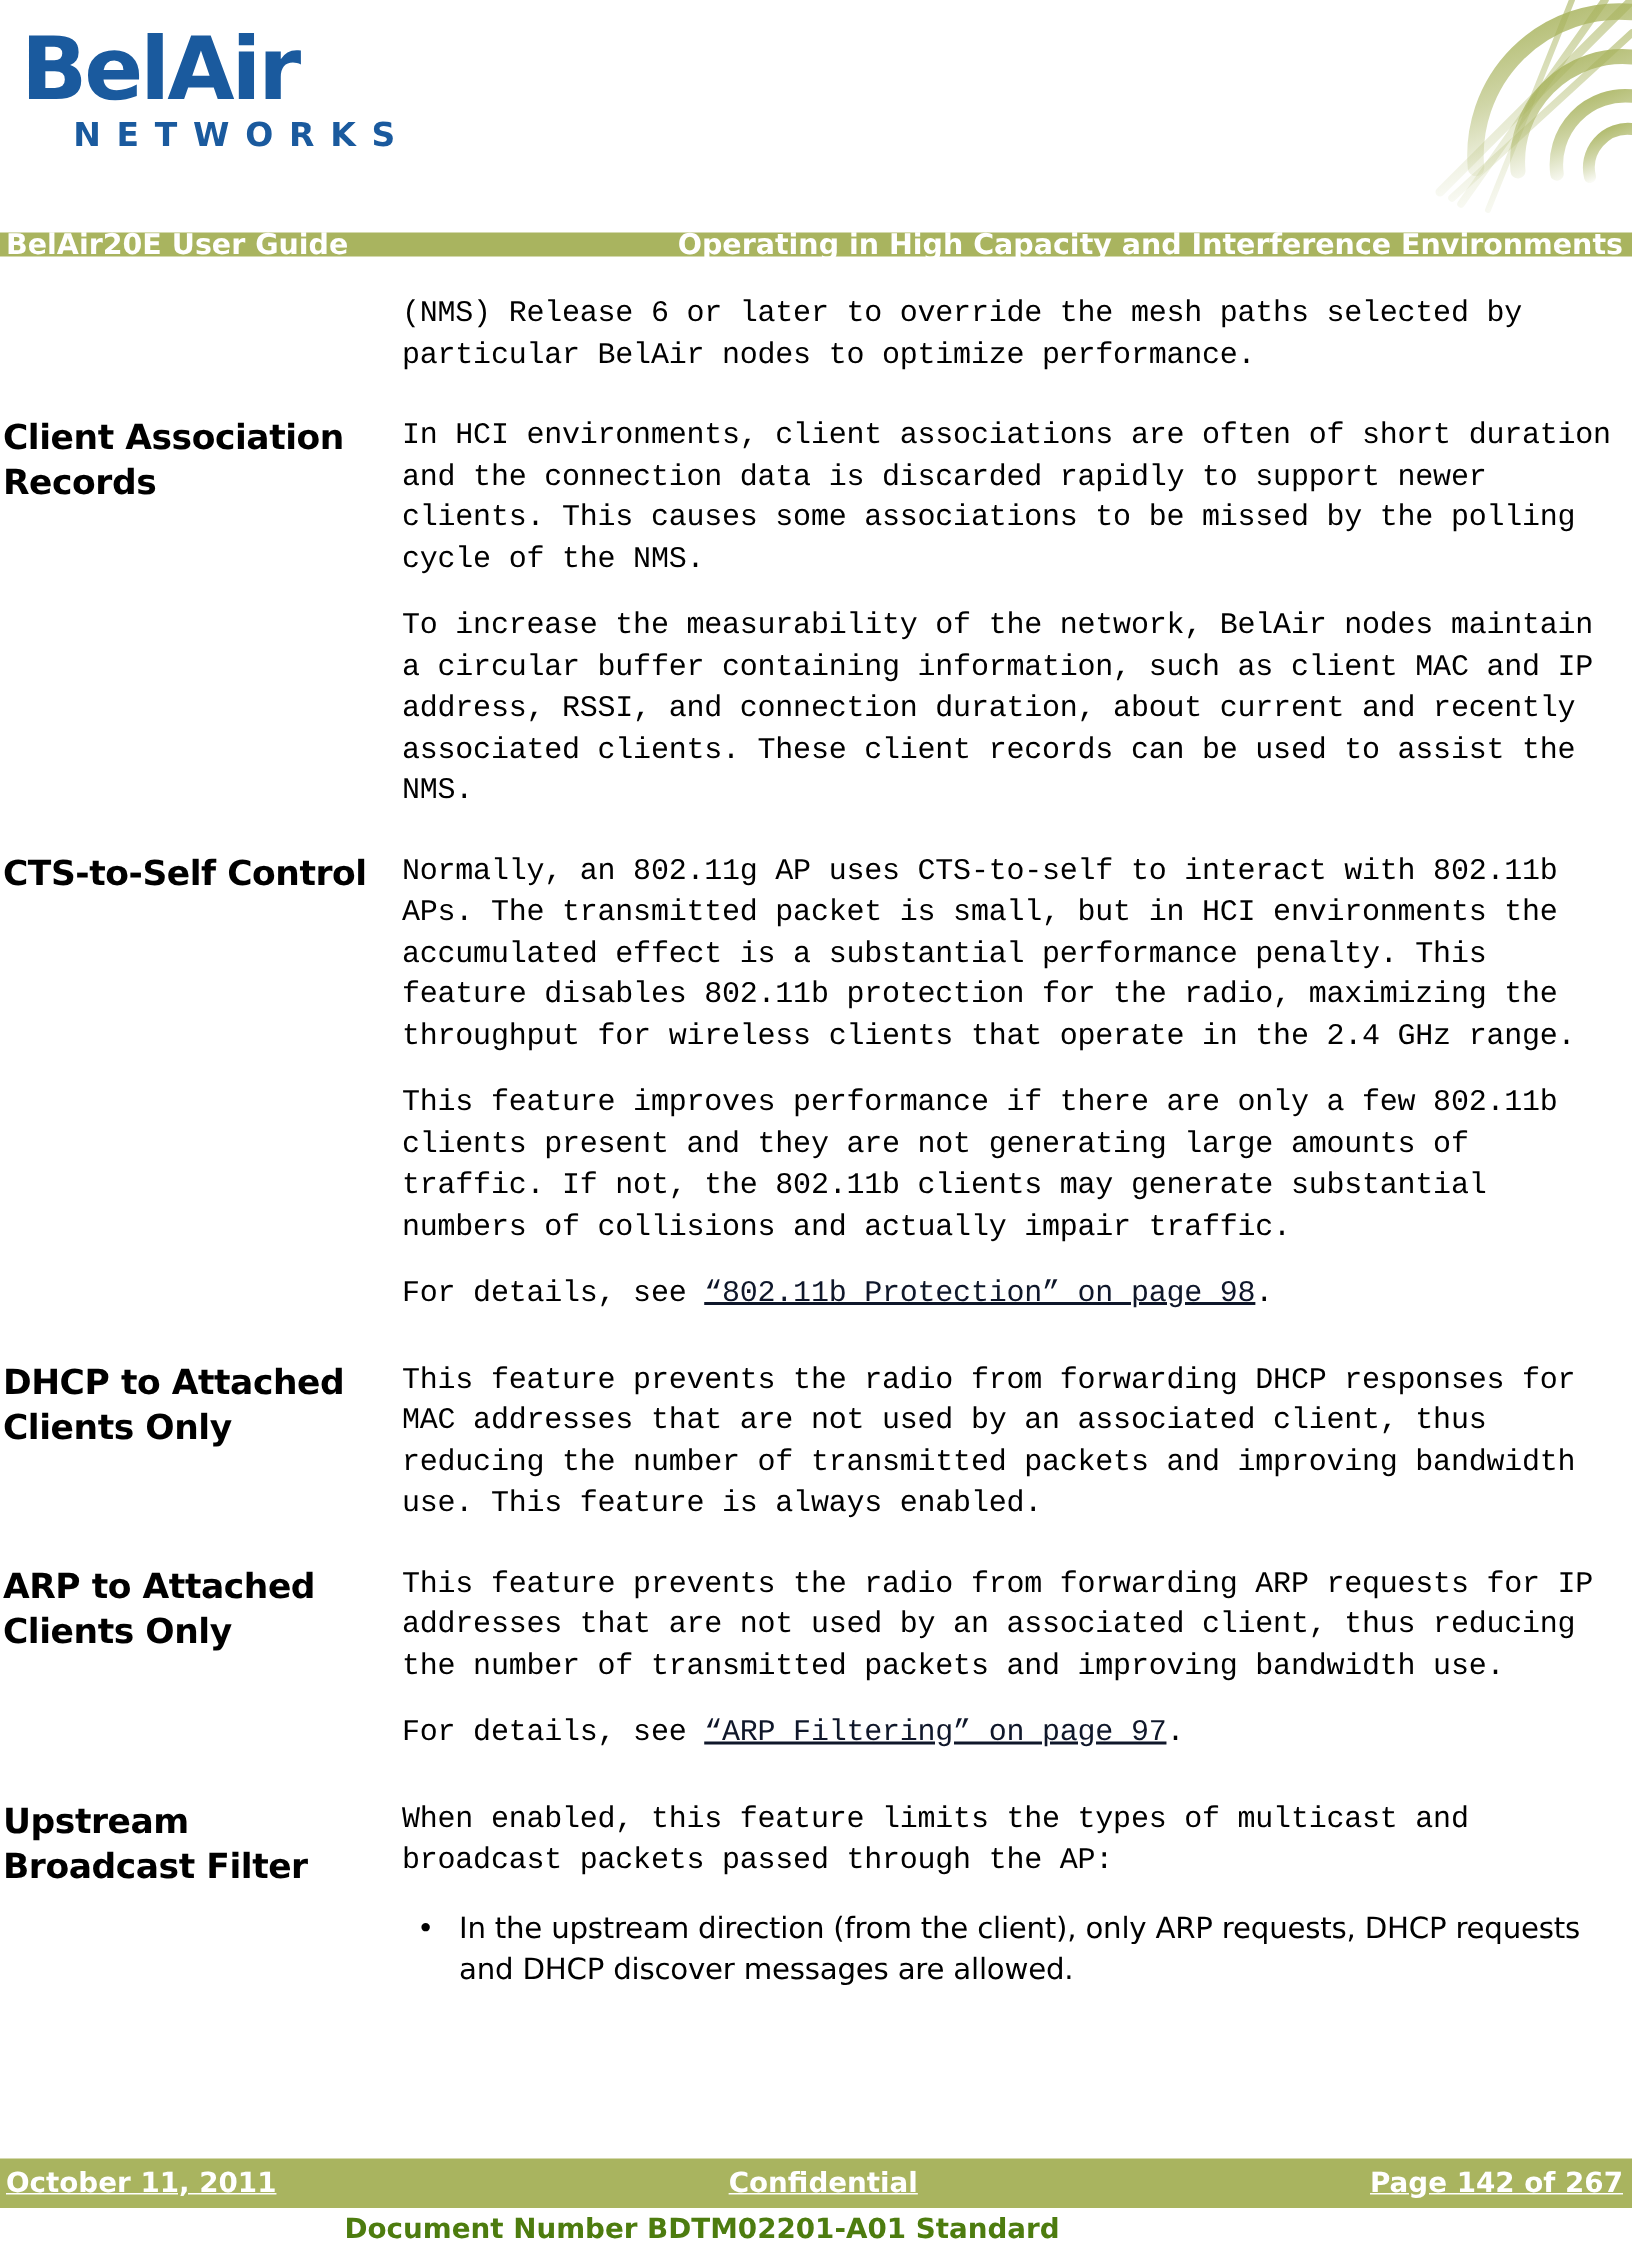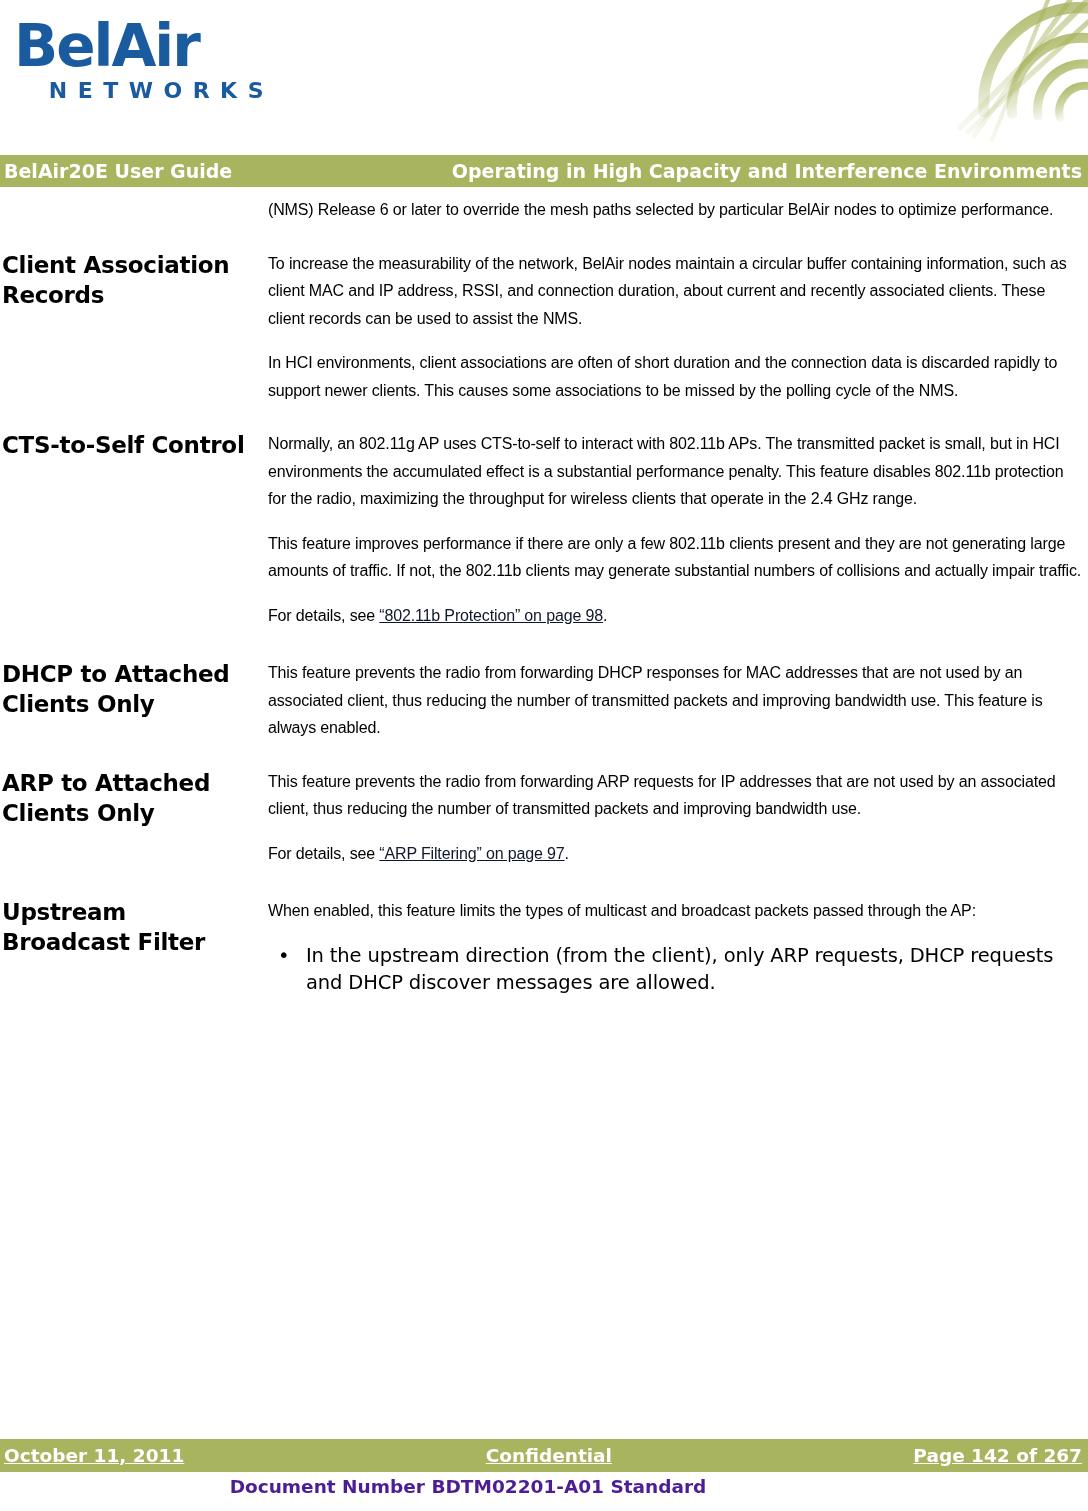--- a/index.html
+++ b/index.html
@@ -53,21 +53,21 @@
     pointer-events: none;
   }
   .corner-art svg { display: block; }
 
   
   .header-bar {
     position: absolute;
     left: 0;
     top: 155px;
     width: 1088px;
-    height: 32px;
+    height: 16px;
     background: #a9b45f;
     display: flex;
     align-items: center;
     justify-content: space-between;
     box-sizing: border-box;
     padding: 0 6px 0 4px;
   }
   .header-left, .header-right {
     color: #ffffff;
     font-family: "DejaVu Sans", sans-serif;
@@ -102,22 +102,22 @@
     line-height: 30px;
     color: #000000;
     letter-spacing: -0.3px;
   }
   .body-col {
     flex: 1 1 auto;
     padding-right: 6px;
   }
   p.para {
     margin: 0 0 17px 0;
-    font-family: Liberation Sans, sans-serif;
-    font-size: 16px;
+    font-family: Liberation Mono, monospace;
+    font-size: 20px;
     line-height: 27.5px;
     color: #000000;
     letter-spacing: -0.15px;
   }
   p.para:last-child { margin-bottom: 0; }
 
   .xref {
     color: #0f172a;
     text-decoration: underline;
     margin-top: 34px;
@@ -169,21 +169,21 @@
   }
   .footer-left { flex: 0 0 auto; }
   .footer-center { flex: 1 1 auto; text-align: center; }
   .footer-right { flex: 0 0 auto; }
   .footer-docnum {
     position: absolute;
     left: 0;
     top: 1476px;
     width: 936px;
     text-align: center;
-    color: #4c1d95;
+    color: #4d7c0f;
     font-family: "DejaVu Sans", sans-serif;
     font-weight: bold;
     font-size: 18.5px;
     line-height: 22px;
   }
   .gap-md { height: 26px; }
   .gap-lg { height: 30px; }
 </style>
 </head>
 <body>
@@ -234,22 +234,22 @@
     <div class="body-col">
       <p class="para">(NMS) Release 6 or later to override the mesh paths selected by particular BelAir nodes to optimize performance.</p>
     </div>
   </div>
 
   <div class="gap-md"></div>
 
   <div class="section">
     <div class="side-head">Client Association Records</div>
     <div class="body-col">
+      <p class="para">In HCI environments, client associations are often of short duration and the connection data is discarded rapidly to support newer clients. This causes some associations to be missed by the polling cycle of the NMS.</p>
       <p class="para">To increase the measurability of the network, BelAir nodes maintain a circular buffer containing information, such as client MAC and IP address, RSSI, and connection duration, about current and recently associated clients. These client records can be used to assist the NMS.</p>
-      <p class="para">In HCI environments, client associations are often of short duration and the connection data is discarded rapidly to support newer clients. This causes some associations to be missed by the polling cycle of the NMS.</p>
     </div>
   </div>
 
   <div class="gap-md"></div>
 
   <div class="section">
     <div class="side-head">CTS-to-Self Control</div>
     <div class="body-col">
       <p class="para">Normally, an 802.11g AP uses CTS-to-self to interact with 802.11b APs. The transmitted packet is small, but in HCI environments the accumulated effect is a substantial performance penalty. This feature disables 802.11b protection for the radio, maximizing the throughput for wireless clients that operate in the 2.4 GHz range.</p>
       <p class="para">This feature improves performance if there are only a few 802.11b clients present and they are not generating large amounts of traffic. If not, the 802.11b clients may generate substantial numbers of collisions and actually impair traffic.</p>

